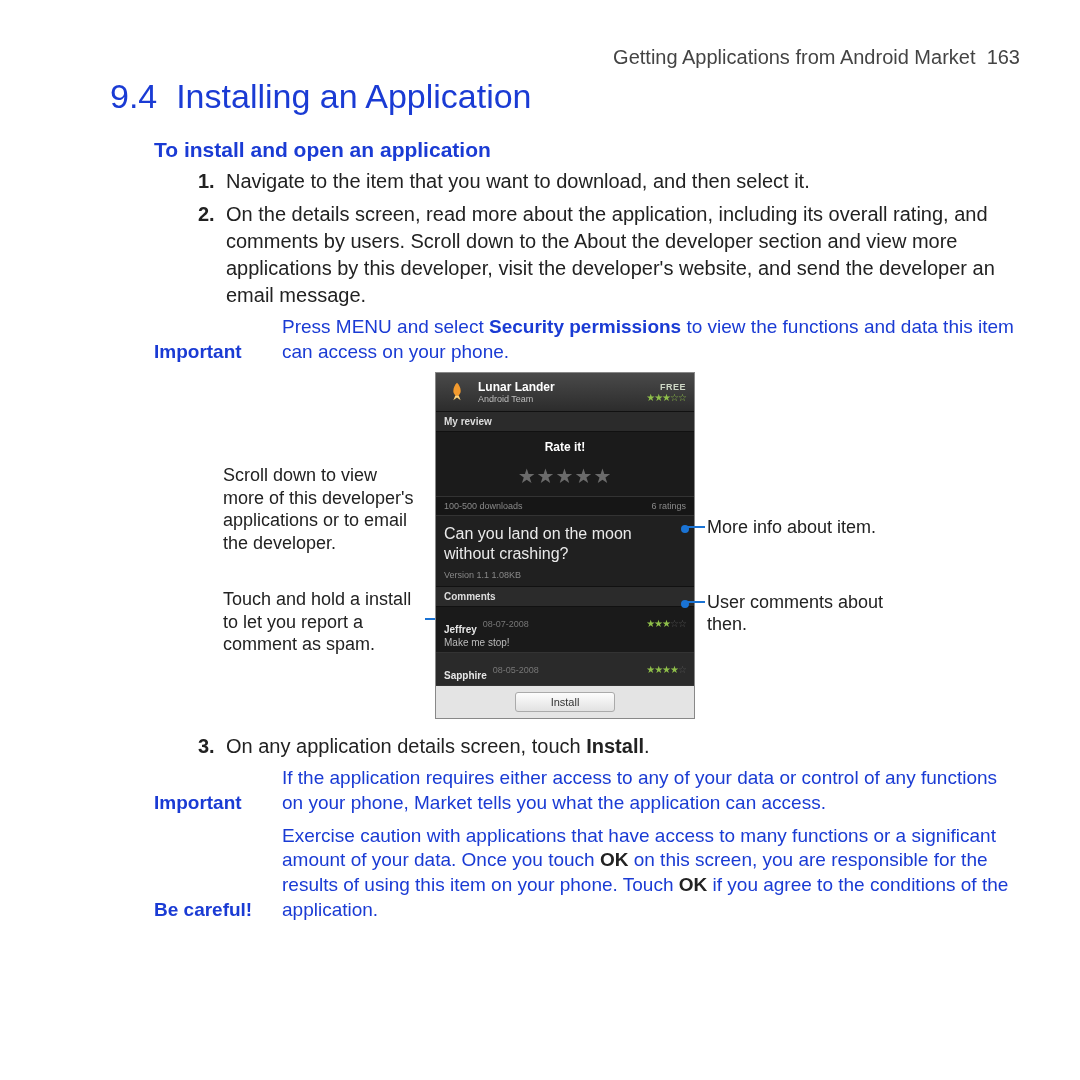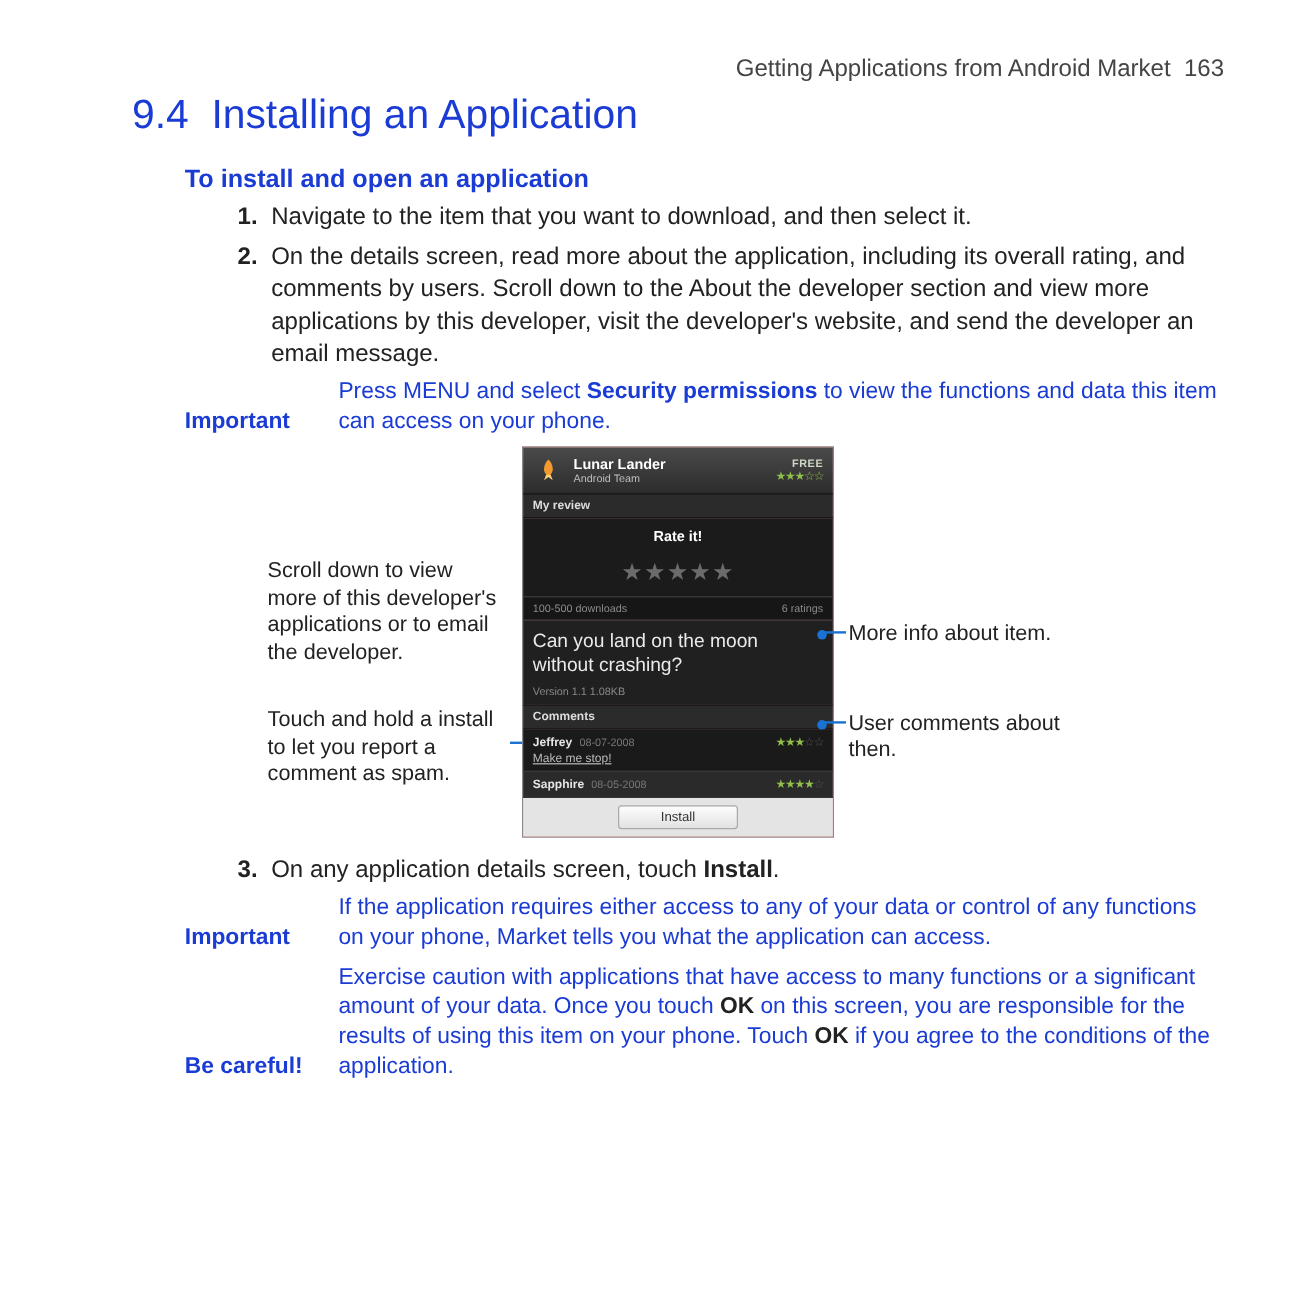--- a/index.html
+++ b/index.html
@@ -56,21 +56,21 @@
     color: #222;
   }
   .callouts-left { text-align: left; padding-top: 92px; }
   .callouts-right { text-align: left; padding-top: 144px; }
   .callout { margin-bottom: 34px; position: relative; }
   .callouts-right .callout { margin-bottom: 52px; }
 
   
   .phone {
     width: 260px;
-    background: #fca5a5;
+    background: #fde047;
     border: 1px solid #888;
     font-family: "Droid Sans", Arial, sans-serif;
     position: relative;
   }
   .app-header {
     display: flex; align-items: center; gap: 8px;
     padding: 6px 8px; background: linear-gradient(#4a4a4a,#2c2c2c);
   }
   .rocket {
     width: 26px; height: 26px; display: flex; align-items: center; justify-content: center;
@@ -100,25 +100,25 @@
   .desc-txt { color: #eaeaea; font-size: 16px; line-height: 1.25; }
   .ver-txt { color: #888; font-size: 9px; margin-top: 6px; }
   .comments-hdr {
     background: #2b2b2b; color: #ddd; font-size: 10px; font-weight: 700;
     padding: 4px 8px; border-top: 1px solid #111; border-bottom: 1px solid #111;
   }
   .comment {
     background: #1a1a1a; padding: 5px 8px 4px 8px; border-bottom: 1px solid #333;
   }
   .comment-top { display: flex; align-items: center; }
-  .c-name { color: #e6e6e6; font-size: 10px; font-weight: 700; margin-right: 6px; }
+  .c-name { color: #e6e6e6; font-size: 10px; font-weight: 700; margin-right: 6px; margin-top: 12px; }
   .c-date { color: #777; font-size: 9px; }
   .c-stars { margin-left: auto; color: #8fbf4a; font-size: 10px; letter-spacing: -1px; }
   .c-dim { color: #555; }
-  .c-body { color: #bbb; font-size: 10px; margin-top: 2px; text-decoration: underline; }
+  .c-body { color: #bbb; font-size: 10px; margin-top: 2px; }
   .comment.alt { background: #2a2a2a; }
   .install-bar { background: #e4e4e4; padding: 6px; display: flex; justify-content: center; }
   .install-btn {
     background: linear-gradient(#fdfdfd,#e2e2e2); border: 1px solid #aaa;
     border-radius: 3px; width: 100px; text-align: center; font-size: 11px;
     padding: 3px 0; color: #333;
   }
   .leader { position: absolute; height: 0; border-top: 2px solid #1a73d4; top: 8px; }
   .dot { position: absolute; width: 8px; height: 8px; background: #1a73d4; border-radius: 50%; top: -3px; }
 </style>

